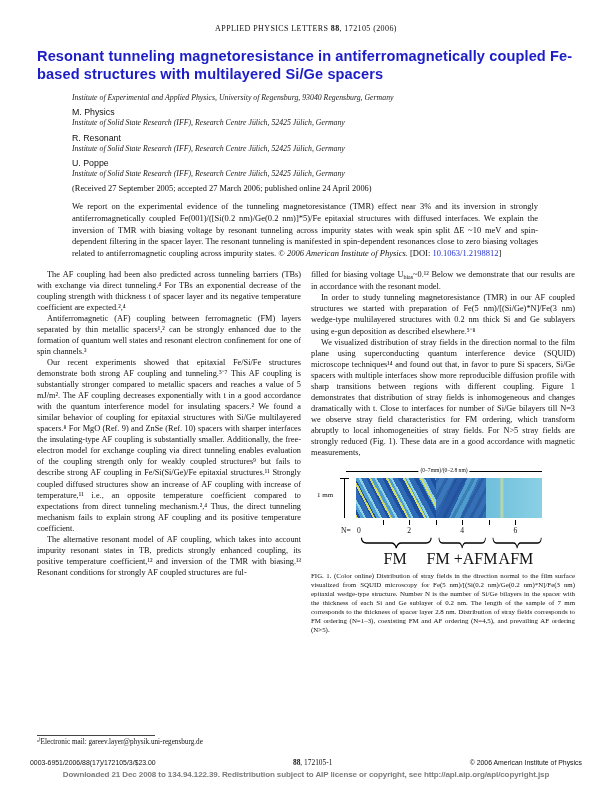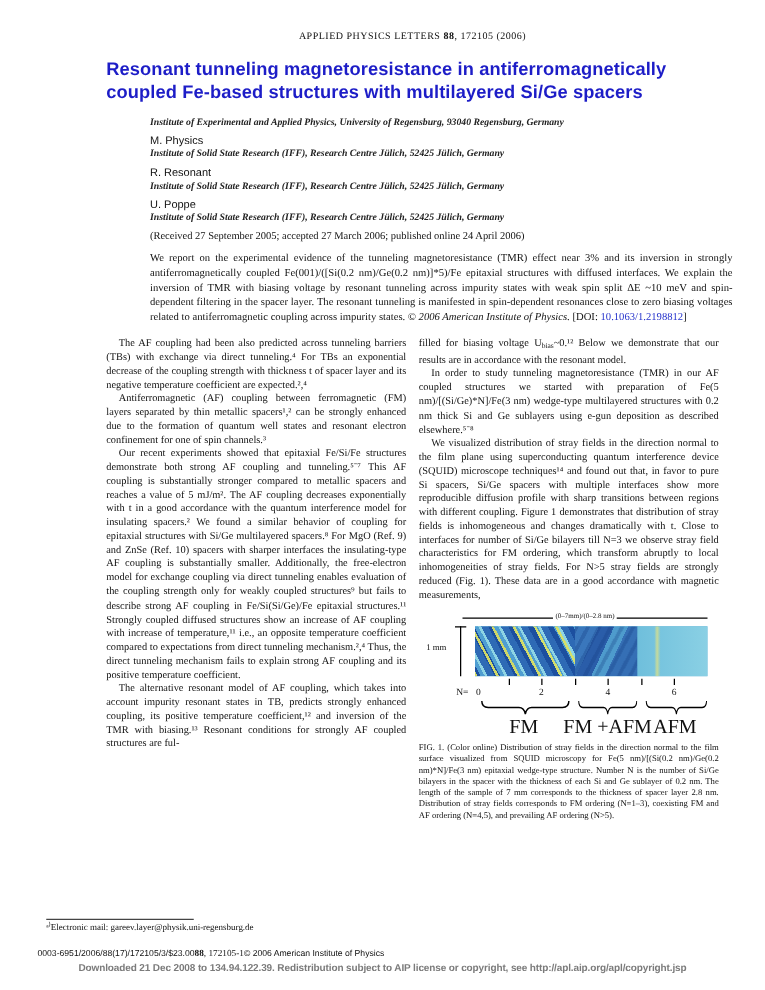--- a/index.html
+++ b/index.html
@@ -1,31 +1,31 @@
 <!DOCTYPE html>
 <html><head>
 <meta charset="utf-8">
 <style>
   html,body{margin:0;padding:0;background:#ffffff;}
   body{width:612px;height:792px;position:relative;overflow:hidden;
        font-family:"Liberation Serif",serif;color:#111;
        -webkit-font-smoothing:antialiased;}
-  .page{position:absolute;inset:0;padding:24px 37px 0 37px;box-sizing:border-box;margin-left:48px;}
+  .page{position:absolute;inset:0;padding:24px 37px 0 37px;box-sizing:border-box;}
 
   .journal-line{text-align:center;font-size:8px;letter-spacing:.4px;}
   .journal-line b{font-weight:bold;}
 
   .title{font-family:"Liberation Sans",sans-serif;font-weight:bold;
          color:#1d1dc7;font-size:14.6px;line-height:1.2;margin-top:15px;
          letter-spacing:.1px;}
 
   .authors{margin-left:35px;margin-top:10px;}
   .author{margin-bottom:5px;}
   .author .name{font-family:"Liberation Sans",sans-serif;font-size:8.8px;line-height:1.25;}
-  .author .affil{font-style:italic;font-size:7.8px;line-height:1.2;color:#222;font-weight:bold;}
+  .author .affil{font-style:italic;font-size:7.8px;line-height:1.2;color:#222;}
   .received{margin-left:35px;margin-top:6px;font-size:8.4px;}
 
   .abstract{margin-left:35px;margin-top:8px;width:466px;font-size:8.5px;
             line-height:1.38;text-align:justify;}
   .abstract .copy{font-style:italic;}
   .doi-link{color:#2633cc;text-decoration:none;}
 
   .columns{display:flex;gap:10px;margin-top:9px;height:430px;}
   .col{width:264px;position:relative;}
   .col p{margin:0;font-size:8.3px;line-height:1.33;text-align:justify;
@@ -68,21 +68,21 @@
   .axis-prefix{position:absolute;left:-15px;top:8px;}
   .braces{position:relative;margin-left:45px;width:186px;height:13px;margin-top:3px;}
   .braces svg{position:absolute;top:0;height:12px;}
   .region-labels{position:relative;margin-left:45px;width:186px;height:13px;font-size:16px;}
   .region-labels span{position:absolute;transform:translateX(-50%);white-space:nowrap;}
   .caption{margin-top:9px;font-size:6.9px;line-height:1.3;text-align:justify;}
 
   
   .footer{position:absolute;left:30px;right:30px;top:758px;
           font-size:6.9px;font-family:"Liberation Sans",sans-serif;
-          display:flex;justify-content:flex-start;align-items:baseline;}
+          display:flex;justify-content:space-between;align-items:baseline;}
   .footer .mid{font-family:"Liberation Serif",serif;font-size:7.4px;}
   .footer .mid b{font-weight:bold;}
   .download{position:absolute;left:0;right:0;top:770px;text-align:center;
             font-family:"Liberation Sans",sans-serif;font-weight:bold;
             font-size:8px;color:#7b7b7b;letter-spacing:-.1px;white-space:nowrap;}
 </style>
 </head>
 <body>
 
 <div class="page">

